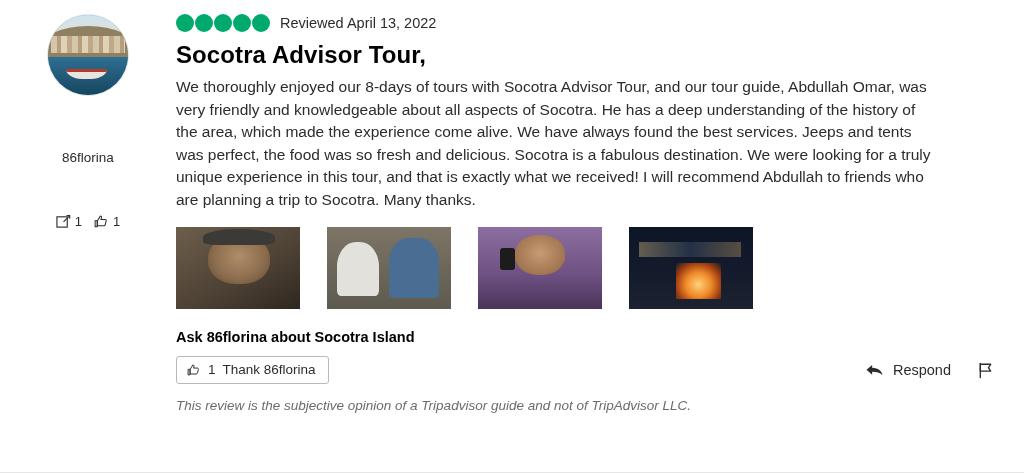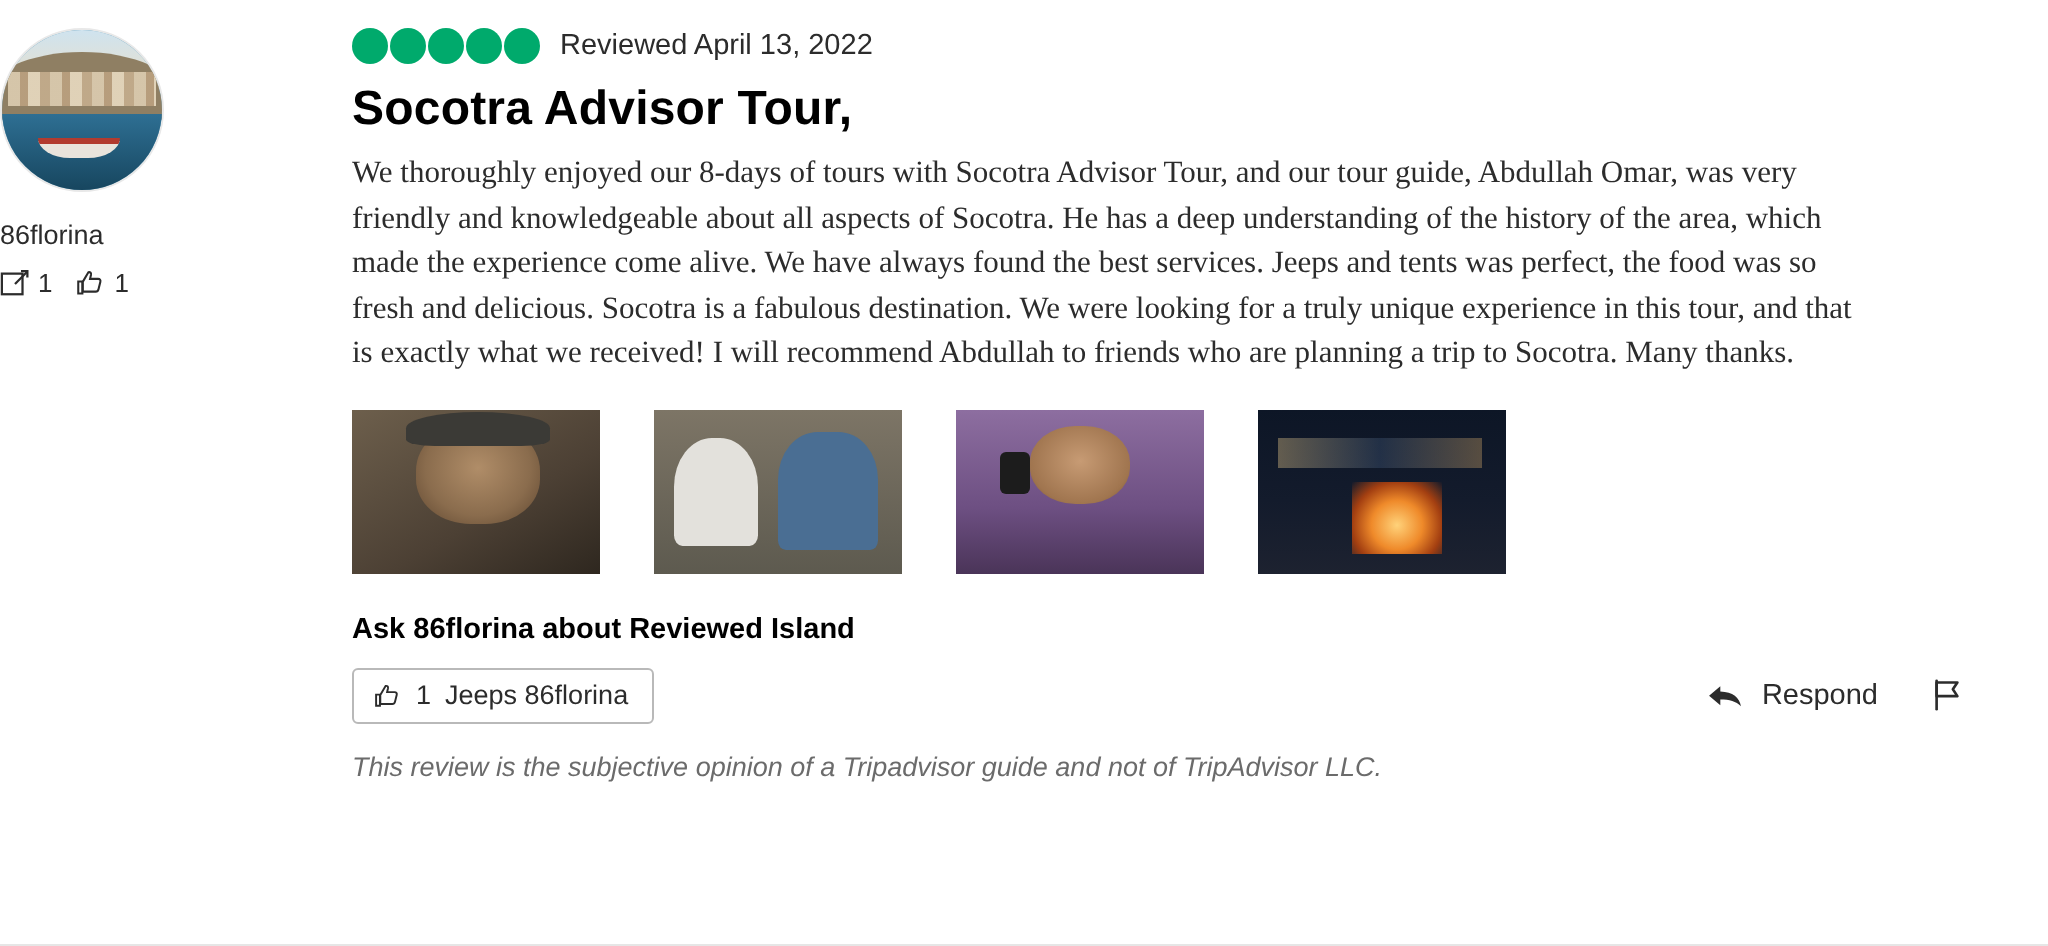--- a/index.html
+++ b/index.html
@@ -19,20 +19,22 @@
     display: flex;
     padding: 8px 0 0 0;
   }
   
   .left-col {
     width: 176px;
     flex: 0 0 176px;
     padding-top: 6px;
     display: flex;
     flex-direction: column;
+    align-items: center;
+    gap: 40px;
   }
   .avatar {
     width: 82px;
     height: 82px;
     border-radius: 50%;
     overflow: hidden;
     position: relative;
     background: #6fa8c4;
     border: 1px solid #e8e8e8;
   }
@@ -77,21 +79,21 @@
     display: flex;
     align-items: center;
     gap: 4px;
   }
   .user-stats .stat + .stat { margin-left: 7px; }
   .ico { display: inline-block; line-height: 0; }
 
   
   .right-col {
     flex: 1 1 auto;
-    padding-right: 40px;
+    padding-right: 28px;
   }
   .rating-row {
     display: flex;
     align-items: center;
     gap: 10px;
     margin-top: 6px;
   }
   .bubbles { display: flex; gap: 1px; }
   .bubble {
     width: 18px; height: 18px;
@@ -109,21 +111,20 @@
     font-weight: 700;
     color: #000;
     letter-spacing: .1px;
   }
   .review-body {
     margin: 7px 0 0 0;
     font-size: 15.5px;
     line-height: 22.5px;
     color: #2c2c2c;
     max-width: 762px;
-    font-family: Liberation Serif, serif;
   }
   .doe {
     margin-top: 20px;
     font-size: 15.5px;
     color: #2c2c2c;
   }
   .doe b { font-weight: 700; color: #000; }
 
   .photo-strip {
     margin-top: 16px;
@@ -290,32 +291,32 @@
     <p class="review-body">We thoroughly enjoyed our 8-days of tours with Socotra Advisor Tour, and our tour guide, Abdullah Omar, was very friendly and knowledgeable about all aspects of Socotra. He has a deep understanding of the history of the area, which made the experience come alive. We have always found the best services. Jeeps and tents was perfect, the food was so fresh and delicious. Socotra is a fabulous destination. We were looking for a truly unique experience in this tour, and that is exactly what we received!  I will recommend Abdullah to friends who are planning a trip to Socotra. Many thanks.</p>
 
 
     <div class="photo-strip">
       <div class="photo ph1"></div>
       <div class="photo ph2"></div>
       <div class="photo ph3"></div>
       <div class="photo ph4"></div>
     </div>
 
-    <div class="ask-line">Ask 86florina about Reviewed Island</div>
+    <div class="ask-line">Ask 86florina about Socotra Island</div>
 
     <div class="bottom-row">
       <button class="thank-btn">
         <span class="ico">
           <svg width="14" height="14" viewBox="0 0 16 16" fill="none" xmlns="http://www.w3.org/2000/svg">
             <path d="M1.2 7.2h2.2v6.4H1.2z" stroke="#2c2c2c" stroke-width="1.1"></path>
             <path d="M3.6 7.4l3-5.1c.9-.3 1.6.3 1.4 1.3l-.5 2.2h4.3c.9 0 1.4.7 1.2 1.5l-1 4c-.2.8-.7 1.3-1.5 1.3H3.6V7.4z" stroke="#2c2c2c" stroke-width="1.1" fill="none"></path>
           </svg>
         </span>
         <span class="cnt">1</span>
-        <span>Jeeps 86florina</span>
+        <span>Thank 86florina</span>
       </button>
 
       <div class="actions">
         <span class="respond">
           <span class="ico">
             <svg width="19" height="15" viewBox="0 0 20 16" fill="none" xmlns="http://www.w3.org/2000/svg">
               <path d="M7.5 2.2L1.5 7.3l6 5.1V9.3c5 0 8.3.9 11 3.6-.7-4.4-4.3-7.6-11-7.8V2.2z" fill="#2c2c2c"></path>
             </svg>
           </span>
           <span>Respond</span>

